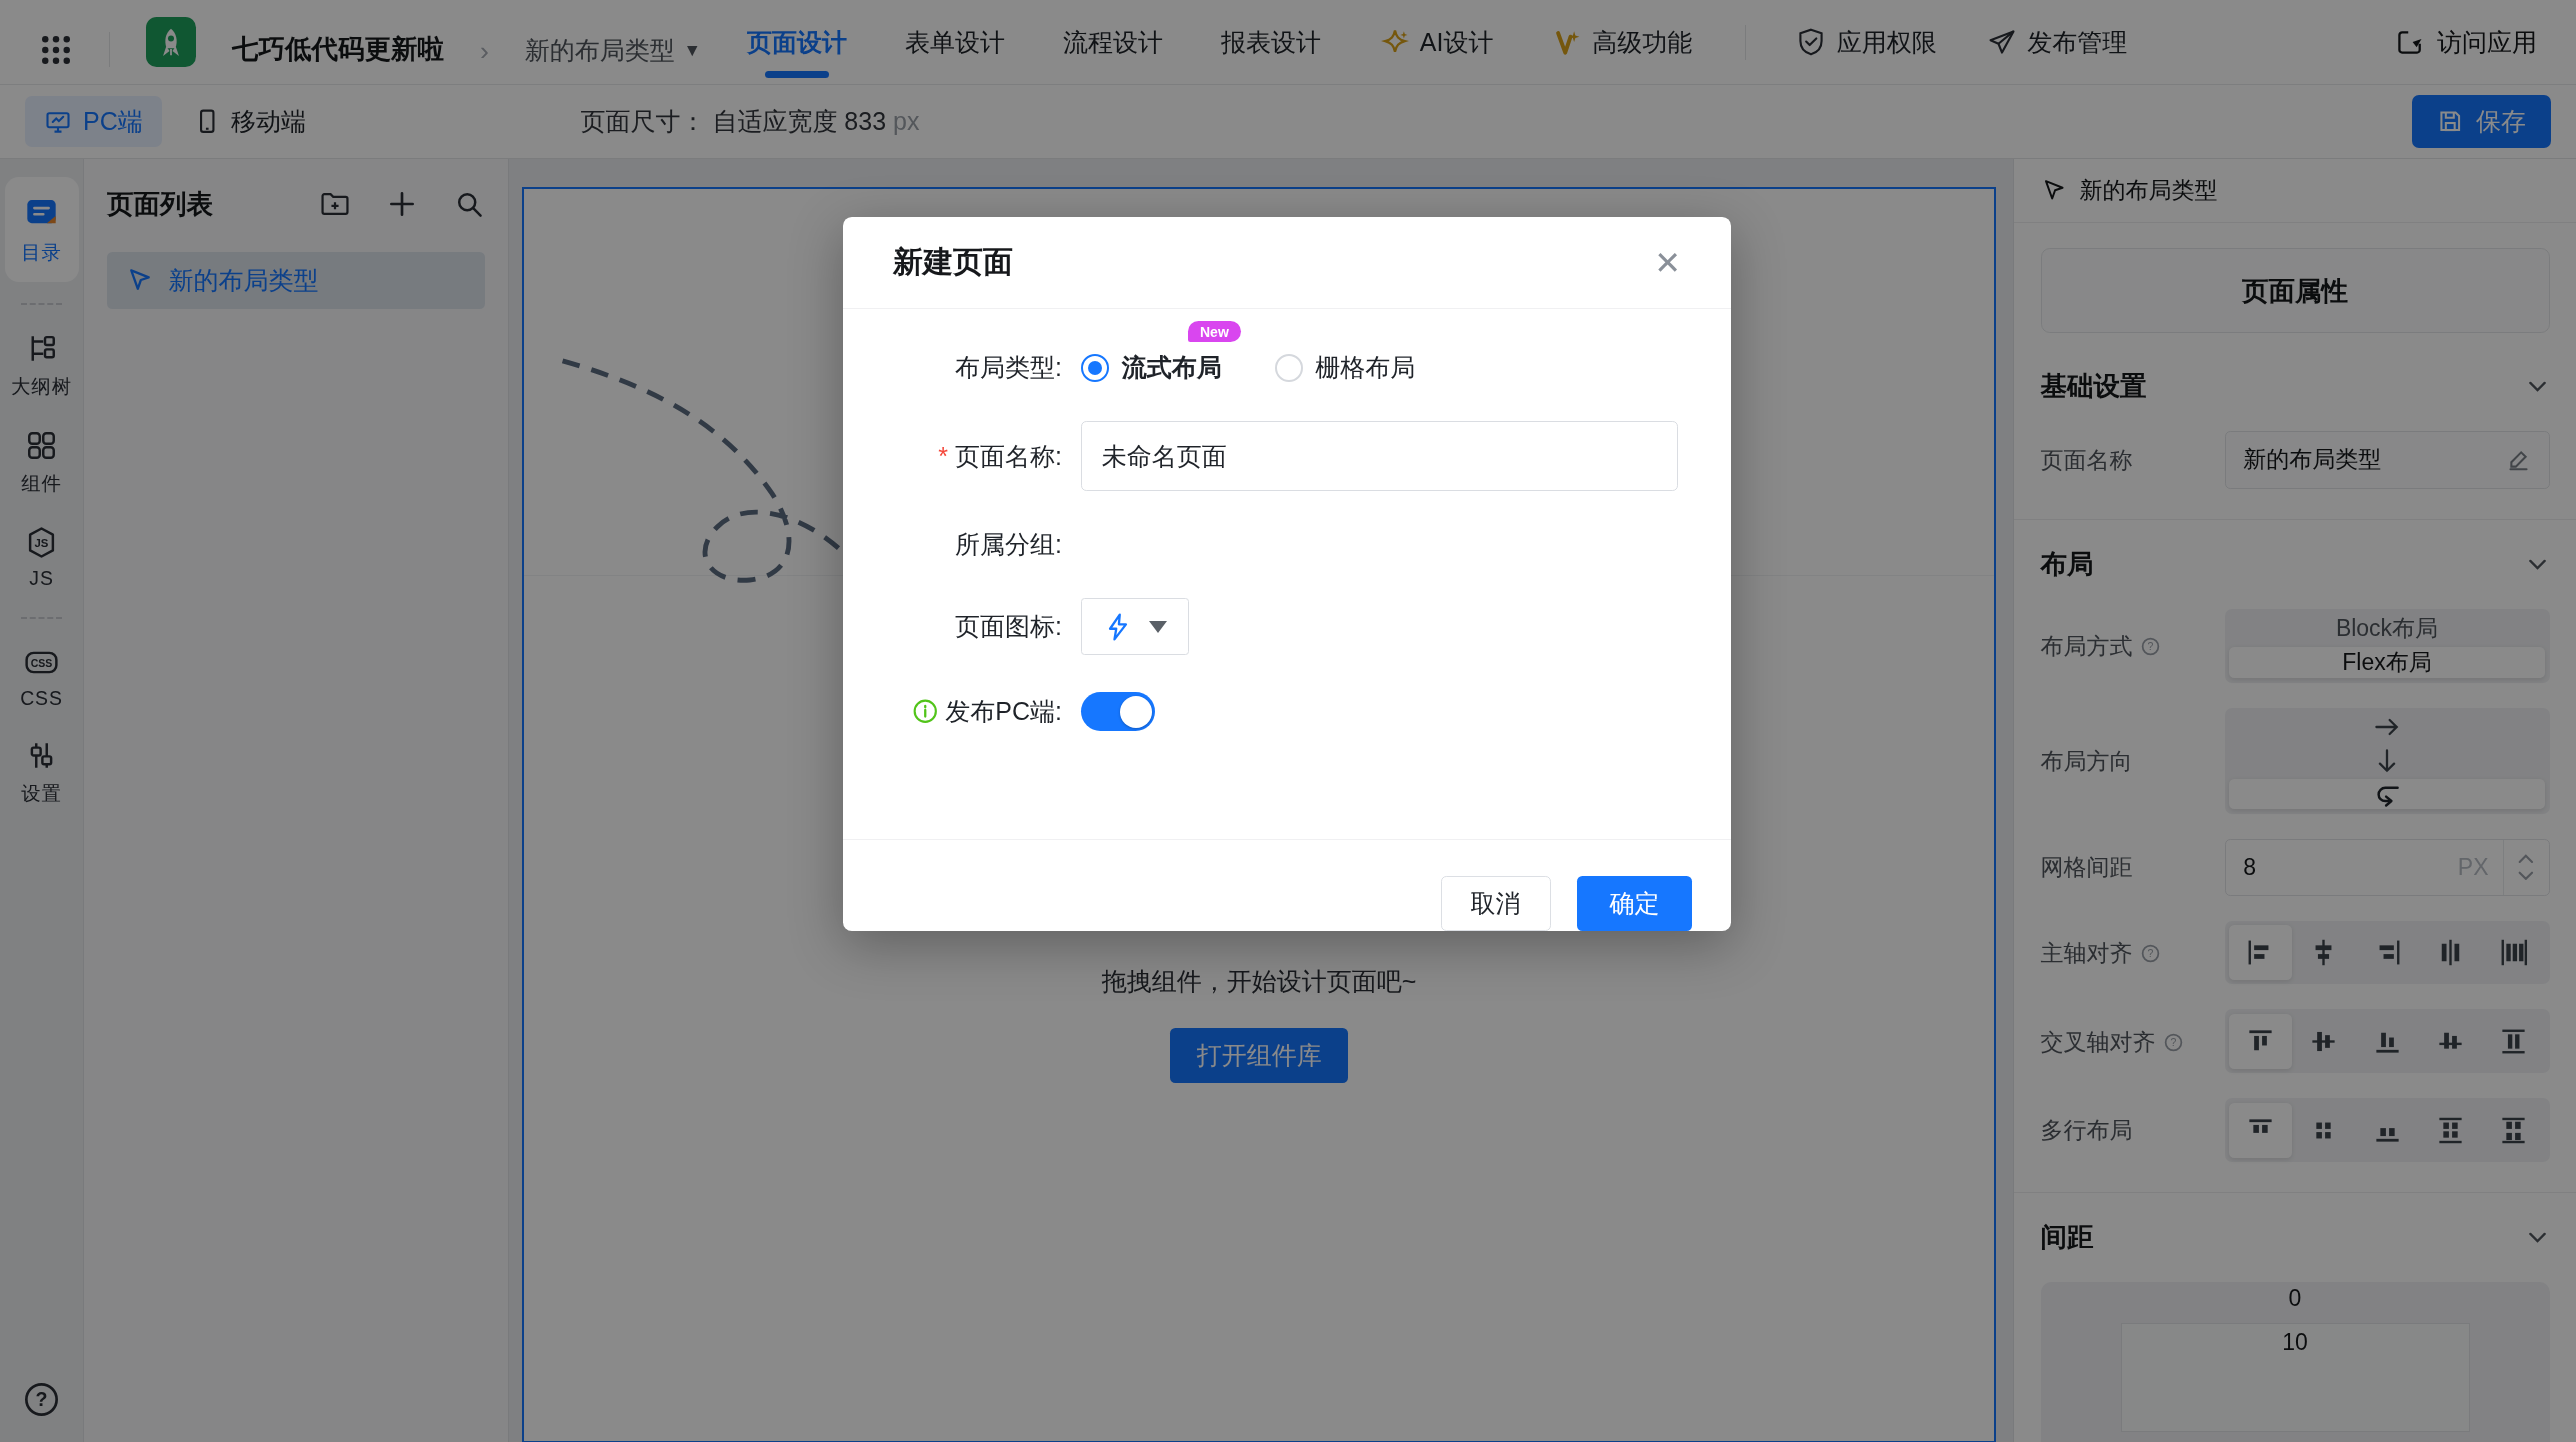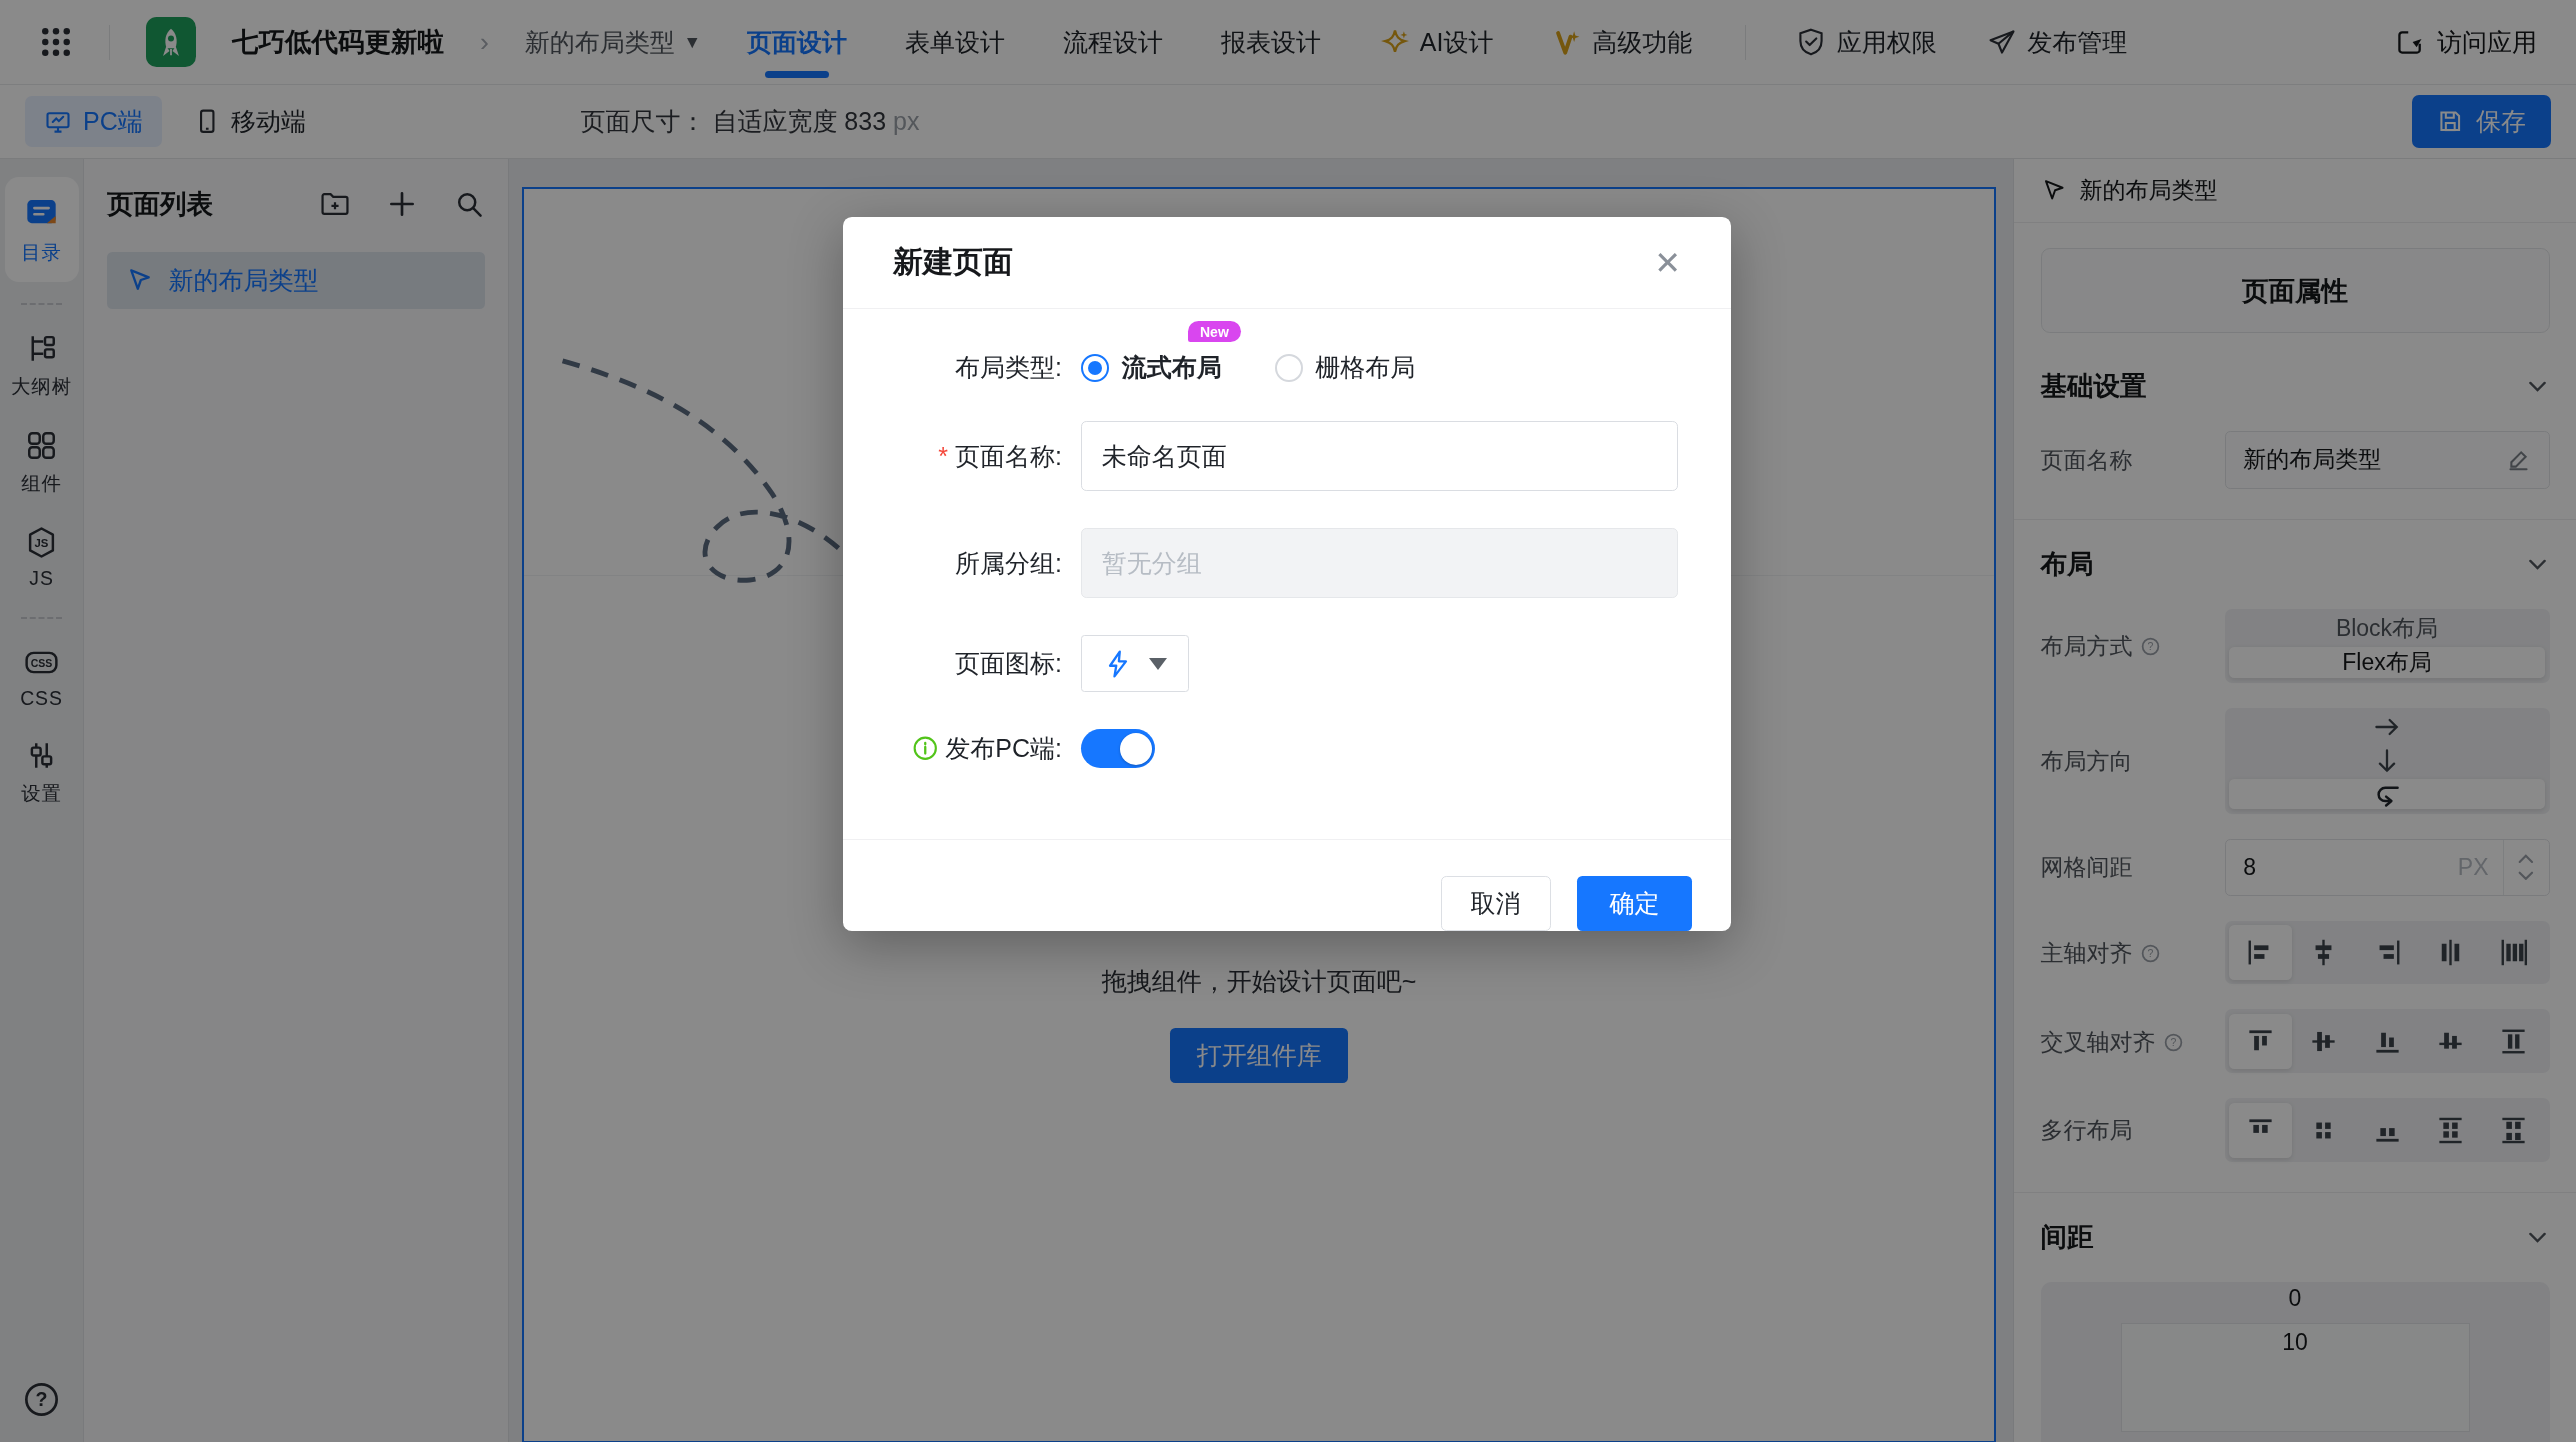--- a/index.html
+++ b/index.html
@@ -11,21 +11,21 @@
     position: relative;
   }
   svg { display: block; }
 
   
   .navbar {
     position: absolute; top: 0; left: 0; right: 0; height: 85px;
     background: #ffffff; border-bottom: 0.9px solid #e8e9eb;
     display: flex; align-items: center; padding: 0 39px; z-index: 10;
   }
-  .nav-left { display: flex; align-items: center; gap: 36px; }
+  .nav-left { display: flex; align-items: flex-end; gap: 36px; }
   .nav-divider-v { width: 0.9px; height: 35px; background: #e3e5e8; }
   .app-logo {
     width: 50px; height: 50px; border-radius: 10.6px; background: #1fa15d;
     display: flex; align-items: center; justify-content: center;
   }
   .app-title { font-size: 26.5px; font-weight: bold; color: #16181b; white-space: nowrap; }
   .crumb-sep { font-size: 26.5px; color: #a6abb3; }
   .page-crumb { display: flex; align-items: center; gap: 8.8px; font-size: 25px; color: #51565d; white-space: nowrap; }
   .caret-down { font-size: 17.7px; color: #51565d; }
   .nav-tabs { display: flex; align-items: center; gap: 58px; margin-left: 46px; }
@@ -768,21 +768,20 @@
     <div class="m-row">
       <span class="m-label">
         <span class="req-star">*</span>
         <span>页面名称:</span>
       </span>
       <input class="m-input" value="未命名页面" style="">
     </div>
 
     <div class="m-row">
       <span class="m-label">所属分组:</span>
-      <input class="m-input disabled" disabled="" placeholder="暂无分组" style="">
     </div>
 
     <div class="m-row">
       <span class="m-label">页面图标:</span>
       <div class="icon-select">
         <span>
           <svg width="30" height="30" viewBox="0 0 34 34" fill="none" stroke="#1677ff" stroke-width="2.6" stroke-linejoin="round">
             <path d="M19 3 L8 19 H15 L13 31 L26 14 H18 Z"></path>
           </svg>
         </span>

